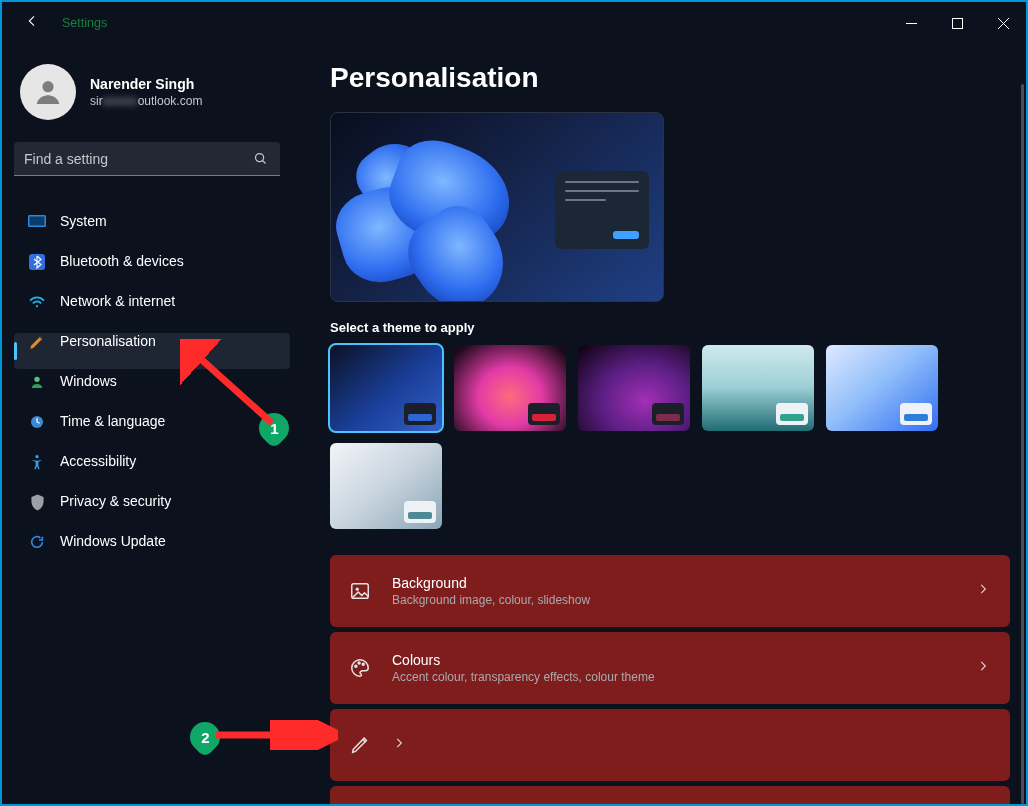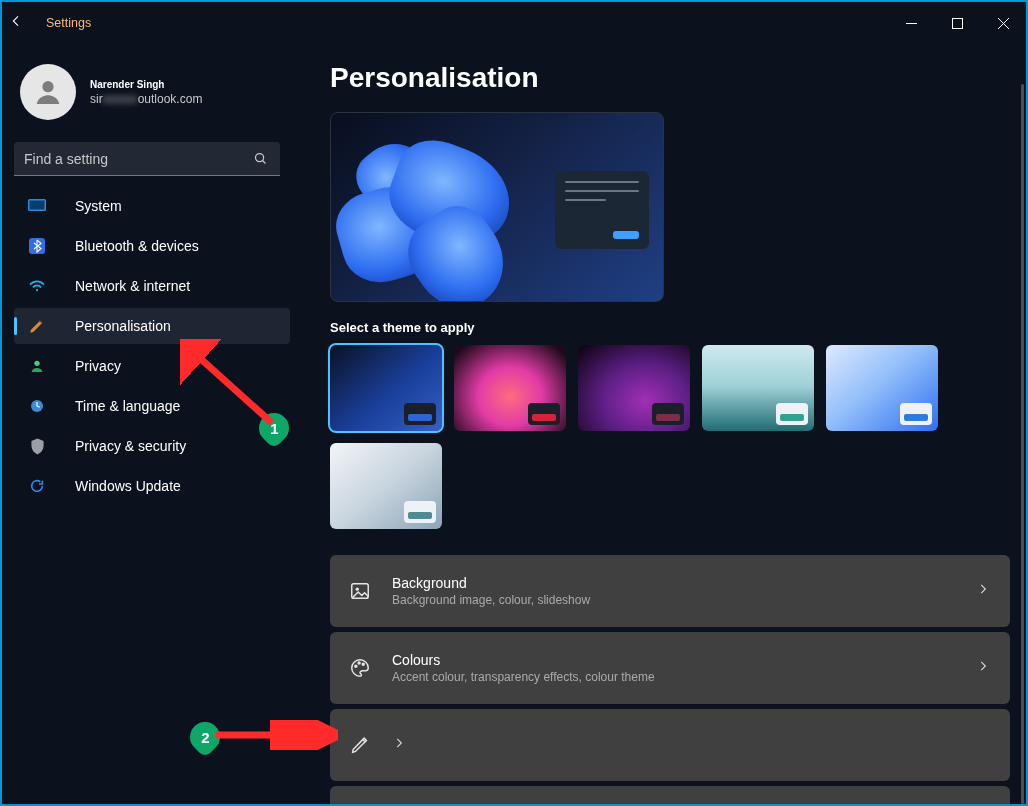--- a/index.html
+++ b/index.html
@@ -1,37 +1,37 @@
 <!DOCTYPE html>
 <html><head>
 <meta charset="utf-8">
 <style>
 * { margin:0; padding:0; box-sizing:border-box; font-family:"Segoe UI",Arial,sans-serif; }
 body { width:1028px; height:806px; background:#0b121e; overflow:hidden; position:relative; border:2px solid #0096d6; }
-.titlebar { height:42px; display:flex; align-items:center; justify-content:space-between; padding:0 0 0 6px; color:#fdba74; }
+.titlebar { height:42px; display:flex; align-items:center; justify-content:space-between; padding:0 0 0 22px; color:#15803d; }
 .titlebar-left { display:flex; align-items:center; gap:22px; }
 .back-icon svg { stroke:#fff; }
 .title { font-size:12.5px; }
 .titlebar-right { display:flex; }
 .caption-btn { width:46px; height:32px; display:flex; align-items:center; justify-content:center; color:#fff; }
 .caption-btn svg { display:block; }
 .app { display:flex; height:calc(100% - 42px); }
 .sidebar { width:300px; padding:14px 12px 0 12px; }
 .user { display:flex; align-items:center; gap:14px; margin:6px 4px 22px 6px; }
 .avatar { width:56px; height:56px; border-radius:50%; background:#e6e6e6; display:flex; align-items:center; justify-content:center; }
 .avatar svg { fill:#7d7d7d; }
-.user-name { color:#fff; font-size:10px; font-weight:600; }
+.user-name { color:#fff; font-size:14px; font-weight:600; }
 .user-email { color:#c7c7c7; font-size:12px; margin-top:2px; }
 .user-email .blur { filter:blur(3px); letter-spacing:1px; }
-.search { position:relative; margin:0 0 12px 0; }
+.search { position:relative; margin:0 0 37px 0; }
 .search-input { width:266px; height:34px; background:#222935; border:none; border-bottom:1px solid #7a7a7a; border-radius:4px 4px 0 0; color:#d6d6d6; font-size:14px; padding:0 34px 0 10px; outline:none; }
 .search-input::placeholder { color:#c6c6c6; }
 .search-icon { position:absolute; right:22px; top:9px; color:#c6c6c6; }
 .nav { list-style:none; }
-.nav-item { display:flex; align-items:center; gap:29px; height:36px; padding:0 10px 0 14px; margin:4px 0; border-radius:4px; cursor:pointer; position:relative; }
+.nav-item { display:flex; align-items:flex-start; gap:14px; height:36px; padding:0 10px 0 14px; margin:4px 0; border-radius:4px; cursor:pointer; position:relative; }
 .nav-item.active { background:#1e2533; }
 .nav-item.active::before { content:""; position:absolute; left:0; top:9px; bottom:9px; width:3px; background:#4cc2ff; border-radius:2px; }
 .nav-icon { width:18px; height:18px; display:flex; align-items:center; justify-content:center; }
 .nav-label { color:#fff; font-size:14px; }
 .main { flex:1; padding:18px 10px 0 28px; overflow:hidden; position:relative; }
 .main-scroller { position:absolute; right:2px; top:40px; bottom:0; width:3px; background:#4a4f57; border-radius:2px; }
 .page-title { color:#fff; font-size:28px; font-weight:600; margin-bottom:18px; }
 .preview { width:334px; height:190px; border-radius:8px; border:1px solid #2b3240; background:linear-gradient(140deg,#090e1e 0%,#132043 40%,#1f3f84 100%); position:relative; overflow:hidden; }
 .bloom { position:absolute; left:-10px; top:16px; width:210px; height:190px; }
 .bloom .petal { position:absolute; border-radius:40% 60% 55% 45%; background:radial-gradient(ellipse at 40% 40%,#7fb7ff 0%,#2e6df0 55%,#0b2c9a 100%); }
@@ -50,21 +50,21 @@
 .theme-chip { position:absolute; right:6px; bottom:6px; width:32px; height:22px; border-radius:4px; background:#1a1f29; display:flex; align-items:flex-end; padding:4px; }
 .theme-chip .bar { width:100%; height:7px; border-radius:2px; }
 .theme-chip.light { background:#eef1f5; }
 .t1 { background:linear-gradient(140deg,#0a1124 0%,#1a3f9a 55%,#3460c7 100%); }
 .t2 { background:radial-gradient(ellipse at 50% 60%,#ff6b7d 0%,#e23ba6 40%,#1e0a1b 90%); }
 .t3 { background:radial-gradient(ellipse at 60% 65%,#a22fb5 0%,#5d1f86 45%,#120416 95%); }
 .t4 { background:linear-gradient(180deg,#cfe9ef 0%,#9fd0d7 48%,#1f6d73 100%); }
 .t5 { background:linear-gradient(140deg,#dfe9ff 0%,#93bffa 45%,#2f6ff2 100%); }
 .t6 { background:linear-gradient(140deg,#f2f5f8 0%,#c8d4de 50%,#8aa5b6 100%); }
 .settings-list { margin-top:26px; display:flex; flex-direction:column; gap:5px; width:680px; }
-.list-item { height:72px; background:#404040; border-radius:6px; display:flex; align-items:center; padding:0 20px 0 18px; cursor:pointer; }
+.list-item { height:72px; background:#7f1d1d; border-radius:6px; display:flex; align-items:center; padding:0 20px 0 18px; cursor:pointer; }
 .list-item.last { height:44px; border-radius:6px 6px 0 0; align-items:flex-end; padding-bottom:2px; }
 .list-icon { width:24px; height:24px; color:#e5e5e5; display:flex; align-items:center; justify-content:center; margin-right:20px; }
 .list-body { flex:1; }
 .list-title { color:#fff; font-size:14px; }
 .list-sub { color:#a8aaae; font-size:12px; margin-top:2px; }
 .chevron { color:#d6d6d6; }
 
 .annot { position:absolute; pointer-events:none; z-index:50; }
 .arrow1 { left:178px; top:337px; }
 .arrow2 { left:196px; top:718px; }
@@ -171,30 +171,39 @@
           </span>
         <span class="nav-label">Personalisation</span>
       </li>
       <li class="nav-item">
         <span class="nav-icon">
             <svg width="16" height="16" viewBox="0 0 24 24">
               <circle cx="12" cy="8" r="4" fill="#4ec97a"></circle>
               <path d="M4 21c1-5 5-6 8-6s7 1 8 6z" fill="#2f9e5c"></path>
             </svg>
           </span>
-        <span class="nav-label">Privacy</span>
+        <span class="nav-label">Windows</span>
       </li>
       <li class="nav-item">
         <span class="nav-icon">
             <svg width="16" height="16" viewBox="0 0 24 24">
               <circle cx="12" cy="12" r="9" fill="#3a8ad6"></circle>
               <path d="M12 6v6l4 2" stroke="#fff" stroke-width="1.8" fill="none"></path>
             </svg>
           </span>
         <span class="nav-label">Time &amp; language</span>
+      </li>
+      <li class="nav-item">
+        <span class="nav-icon">
+            <svg width="16" height="16" viewBox="0 0 24 24" fill="#3aa0e6">
+              <circle cx="12" cy="4" r="2.5"></circle>
+              <path d="M4 9l8 1 8-1-6 3v5l2 6h-2l-2-5-2 5H8l2-6v-5z"></path>
+            </svg>
+          </span>
+        <span class="nav-label">Accessibility</span>
       </li>
       <li class="nav-item">
         <span class="nav-icon">
             <svg width="15" height="17" viewBox="0 0 24 28" fill="#9b9fa6">
               <path d="M12 1l10 4v7c0 8-5 13-10 15C7 25 2 20 2 12V5z"></path>
             </svg>
           </span>
         <span class="nav-label">Privacy &amp; security</span>
       </li>
       <li class="nav-item">

